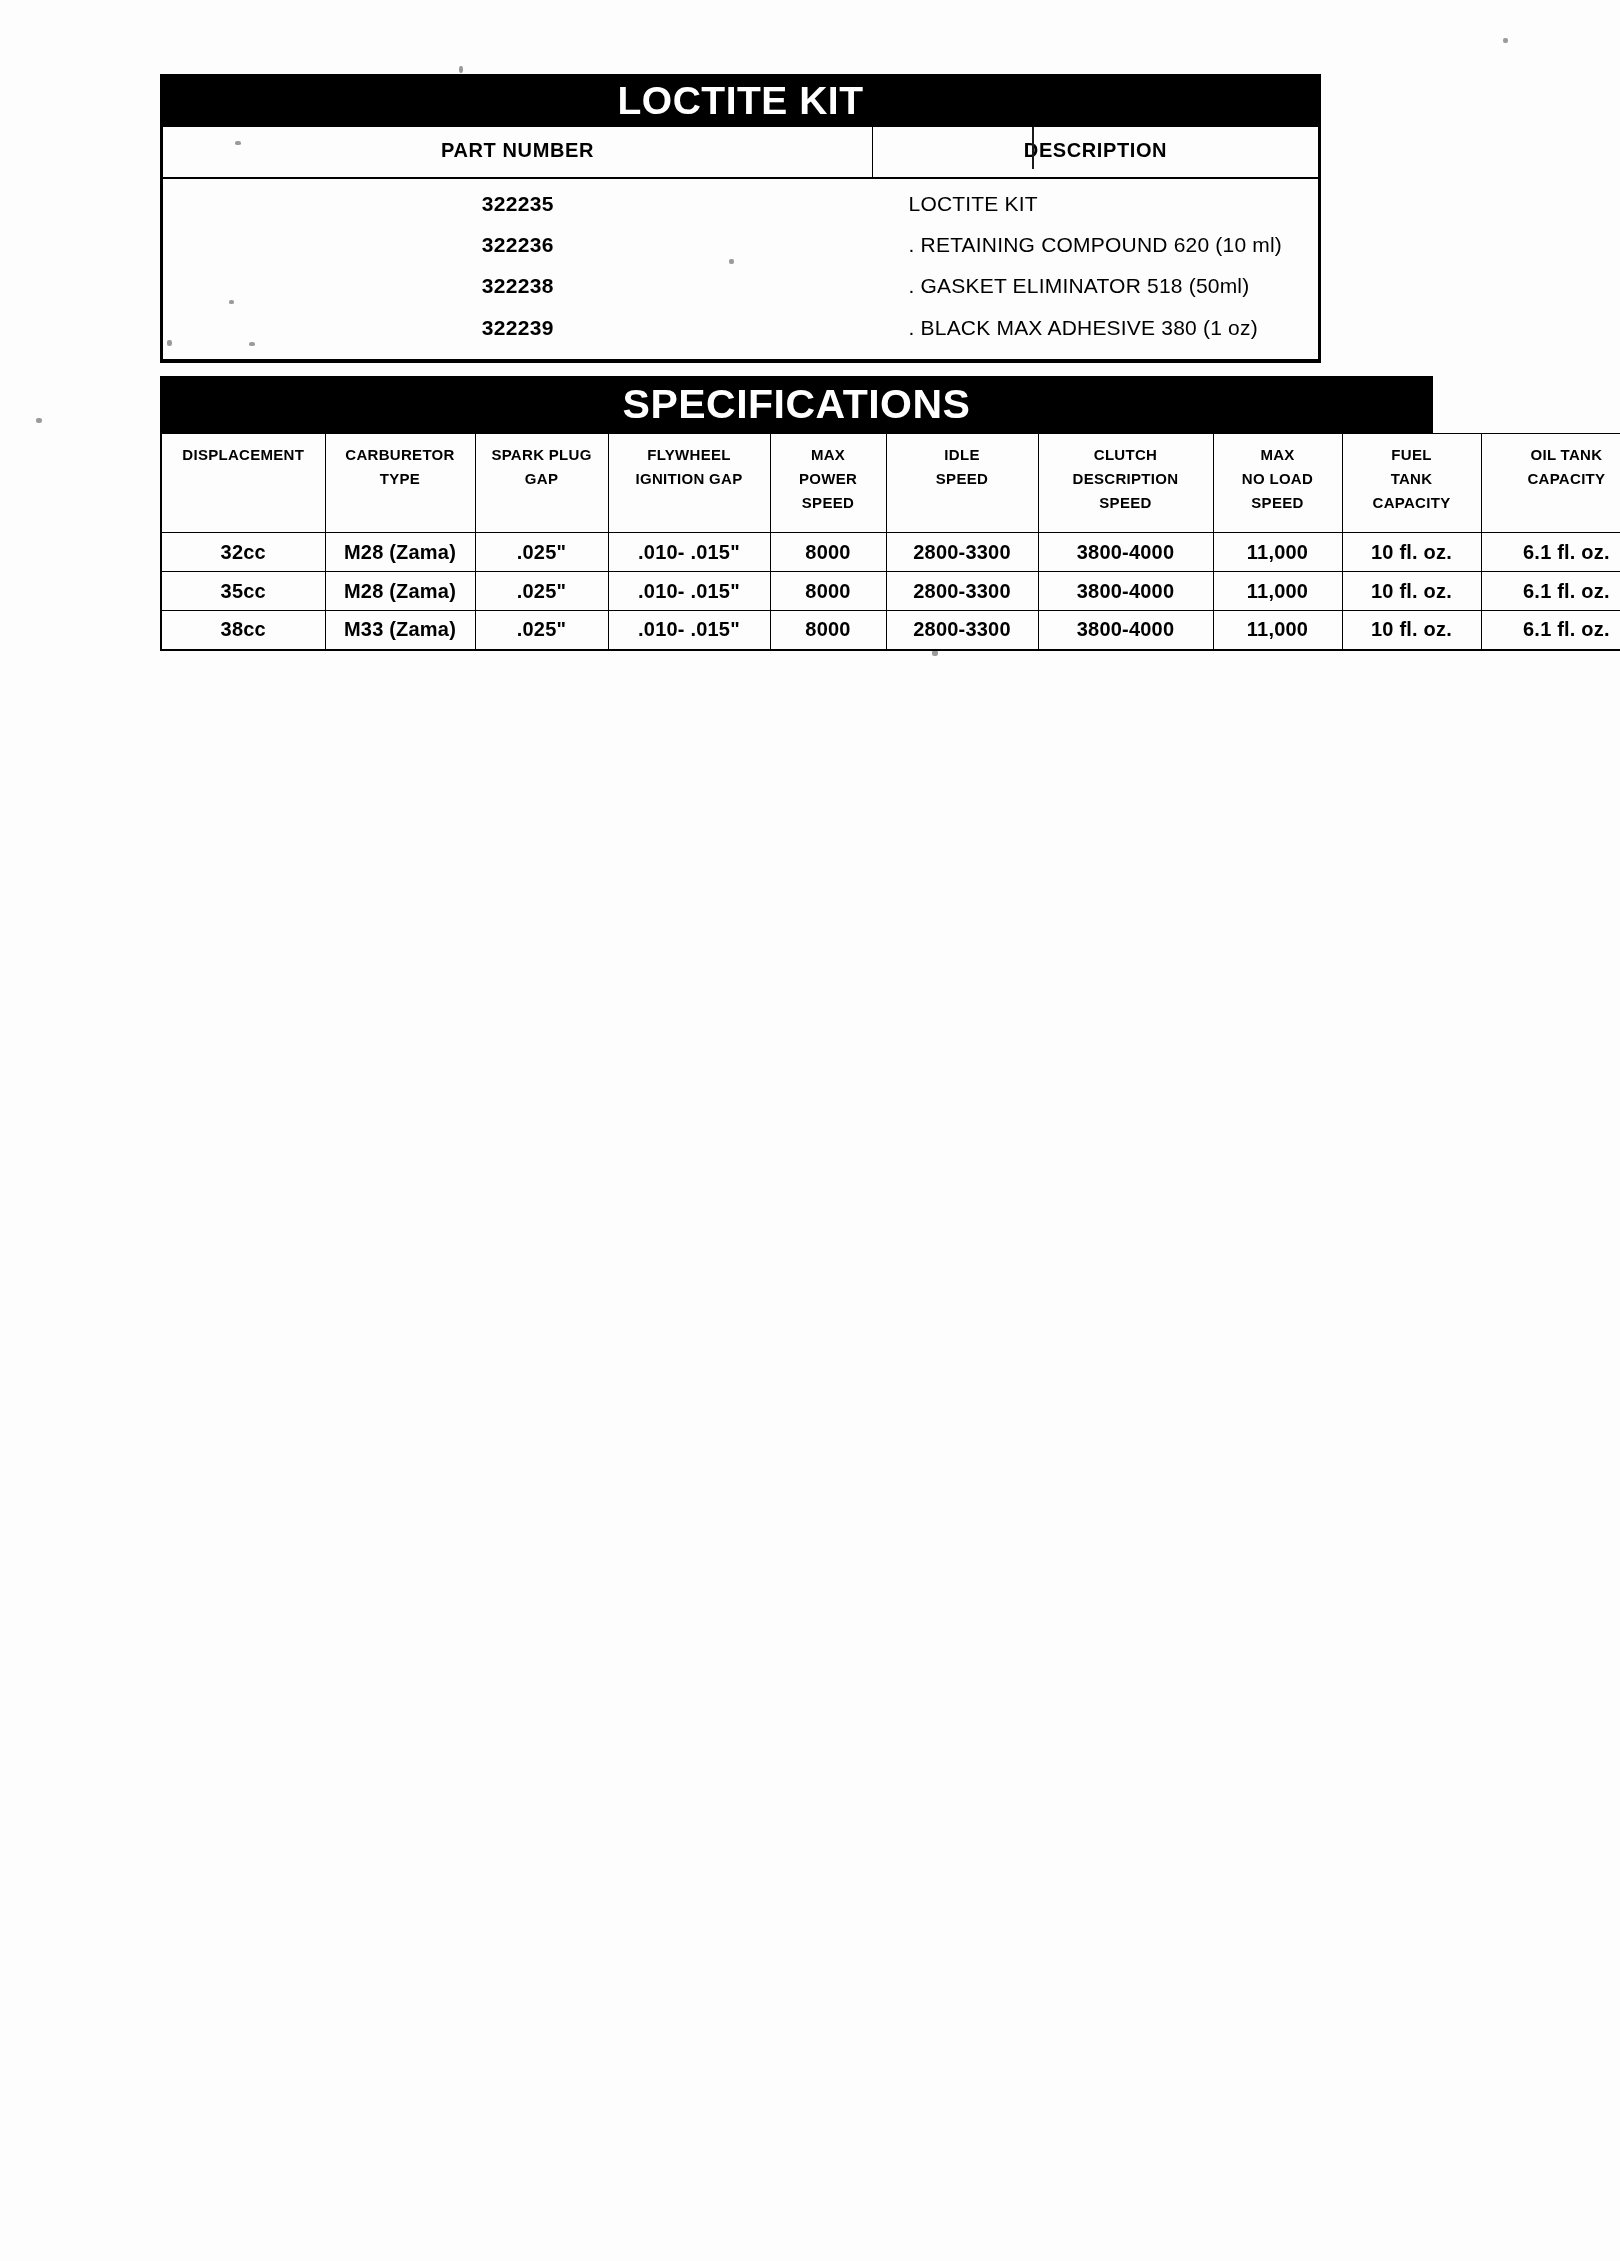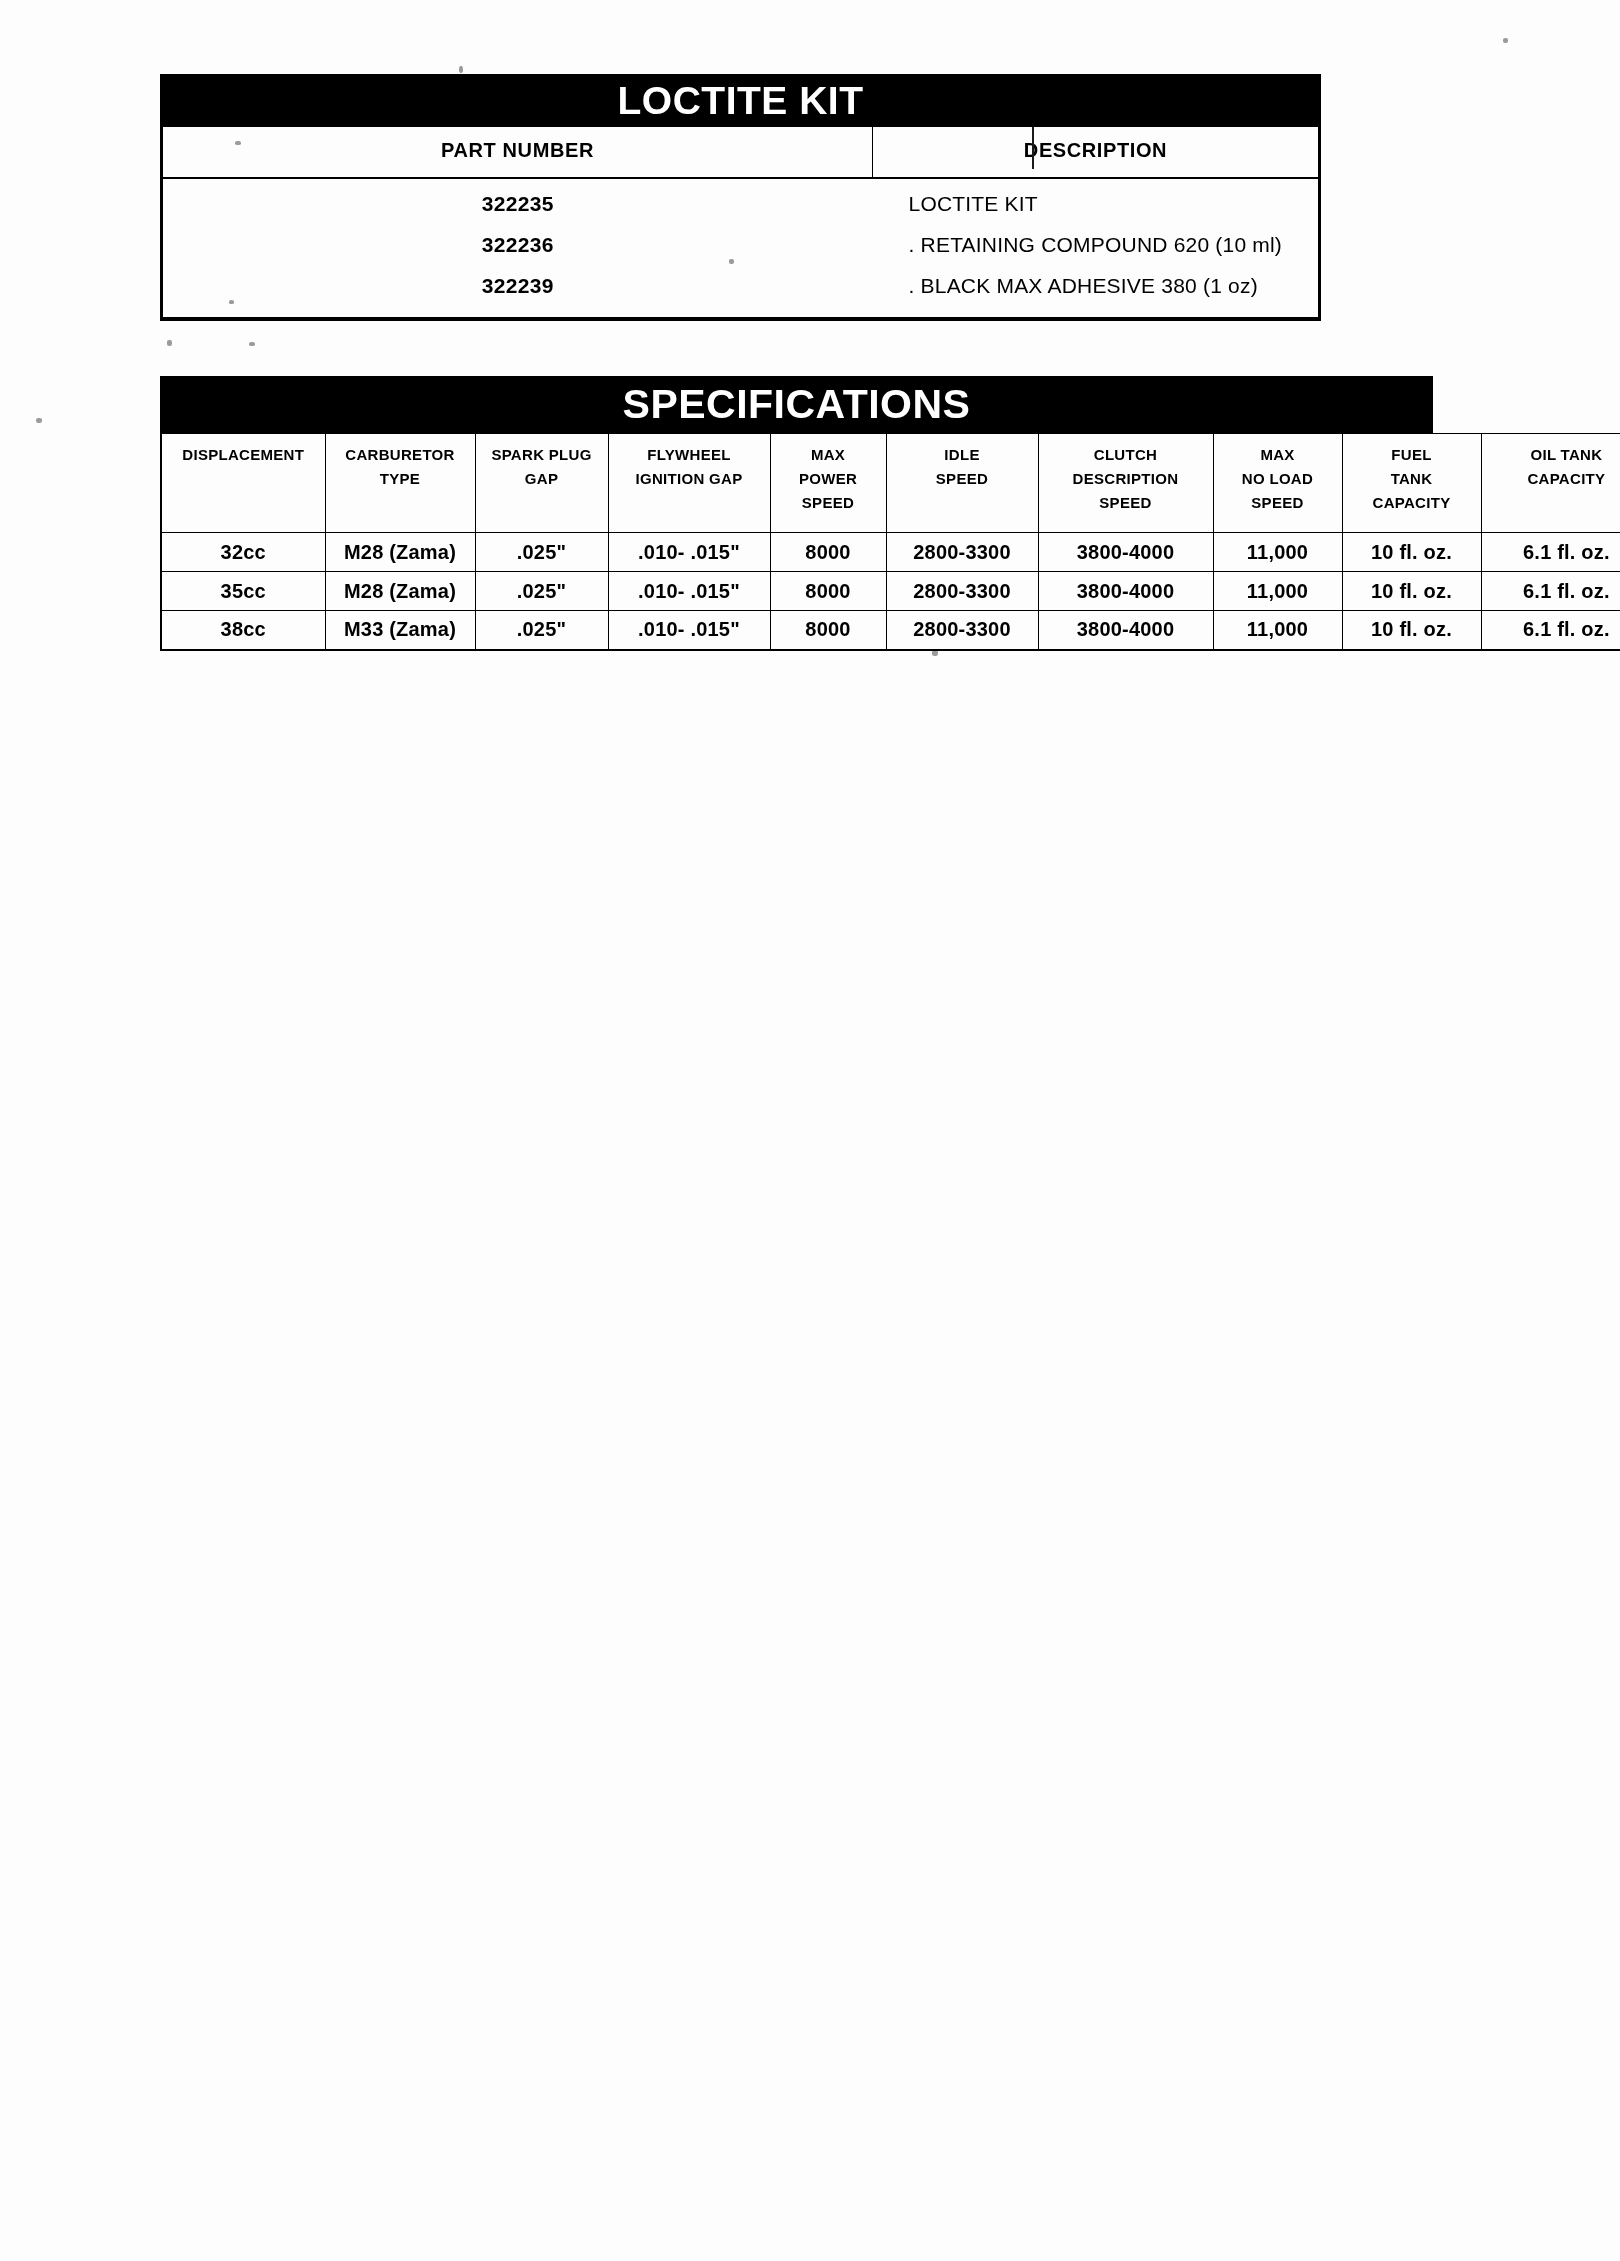--- a/index.html
+++ b/index.html
@@ -183,20 +183,24 @@
         </tr>
       </thead>
       <tbody>
         <tr class="first-row">
           <td class="part-cell">322235</td>
           <td class="desc-cell">LOCTITE KIT</td>
         </tr>
         <tr>
           <td class="part-cell">322236</td>
           <td class="desc-cell">. RETAINING COMPOUND 620 (10 ml)</td>
+        </tr>
+        <tr>
+          <td class="part-cell">322238</td>
+          <td class="desc-cell">. GASKET ELIMINATOR 518 (50ml)</td>
         </tr>
         <tr class="last-row">
           <td class="part-cell">322239</td>
           <td class="desc-cell">. BLACK MAX ADHESIVE 380 (1 oz)</td>
         </tr>
       </tbody>
     </table>
   </div>
 
   <div class="block" id="spec-block">

